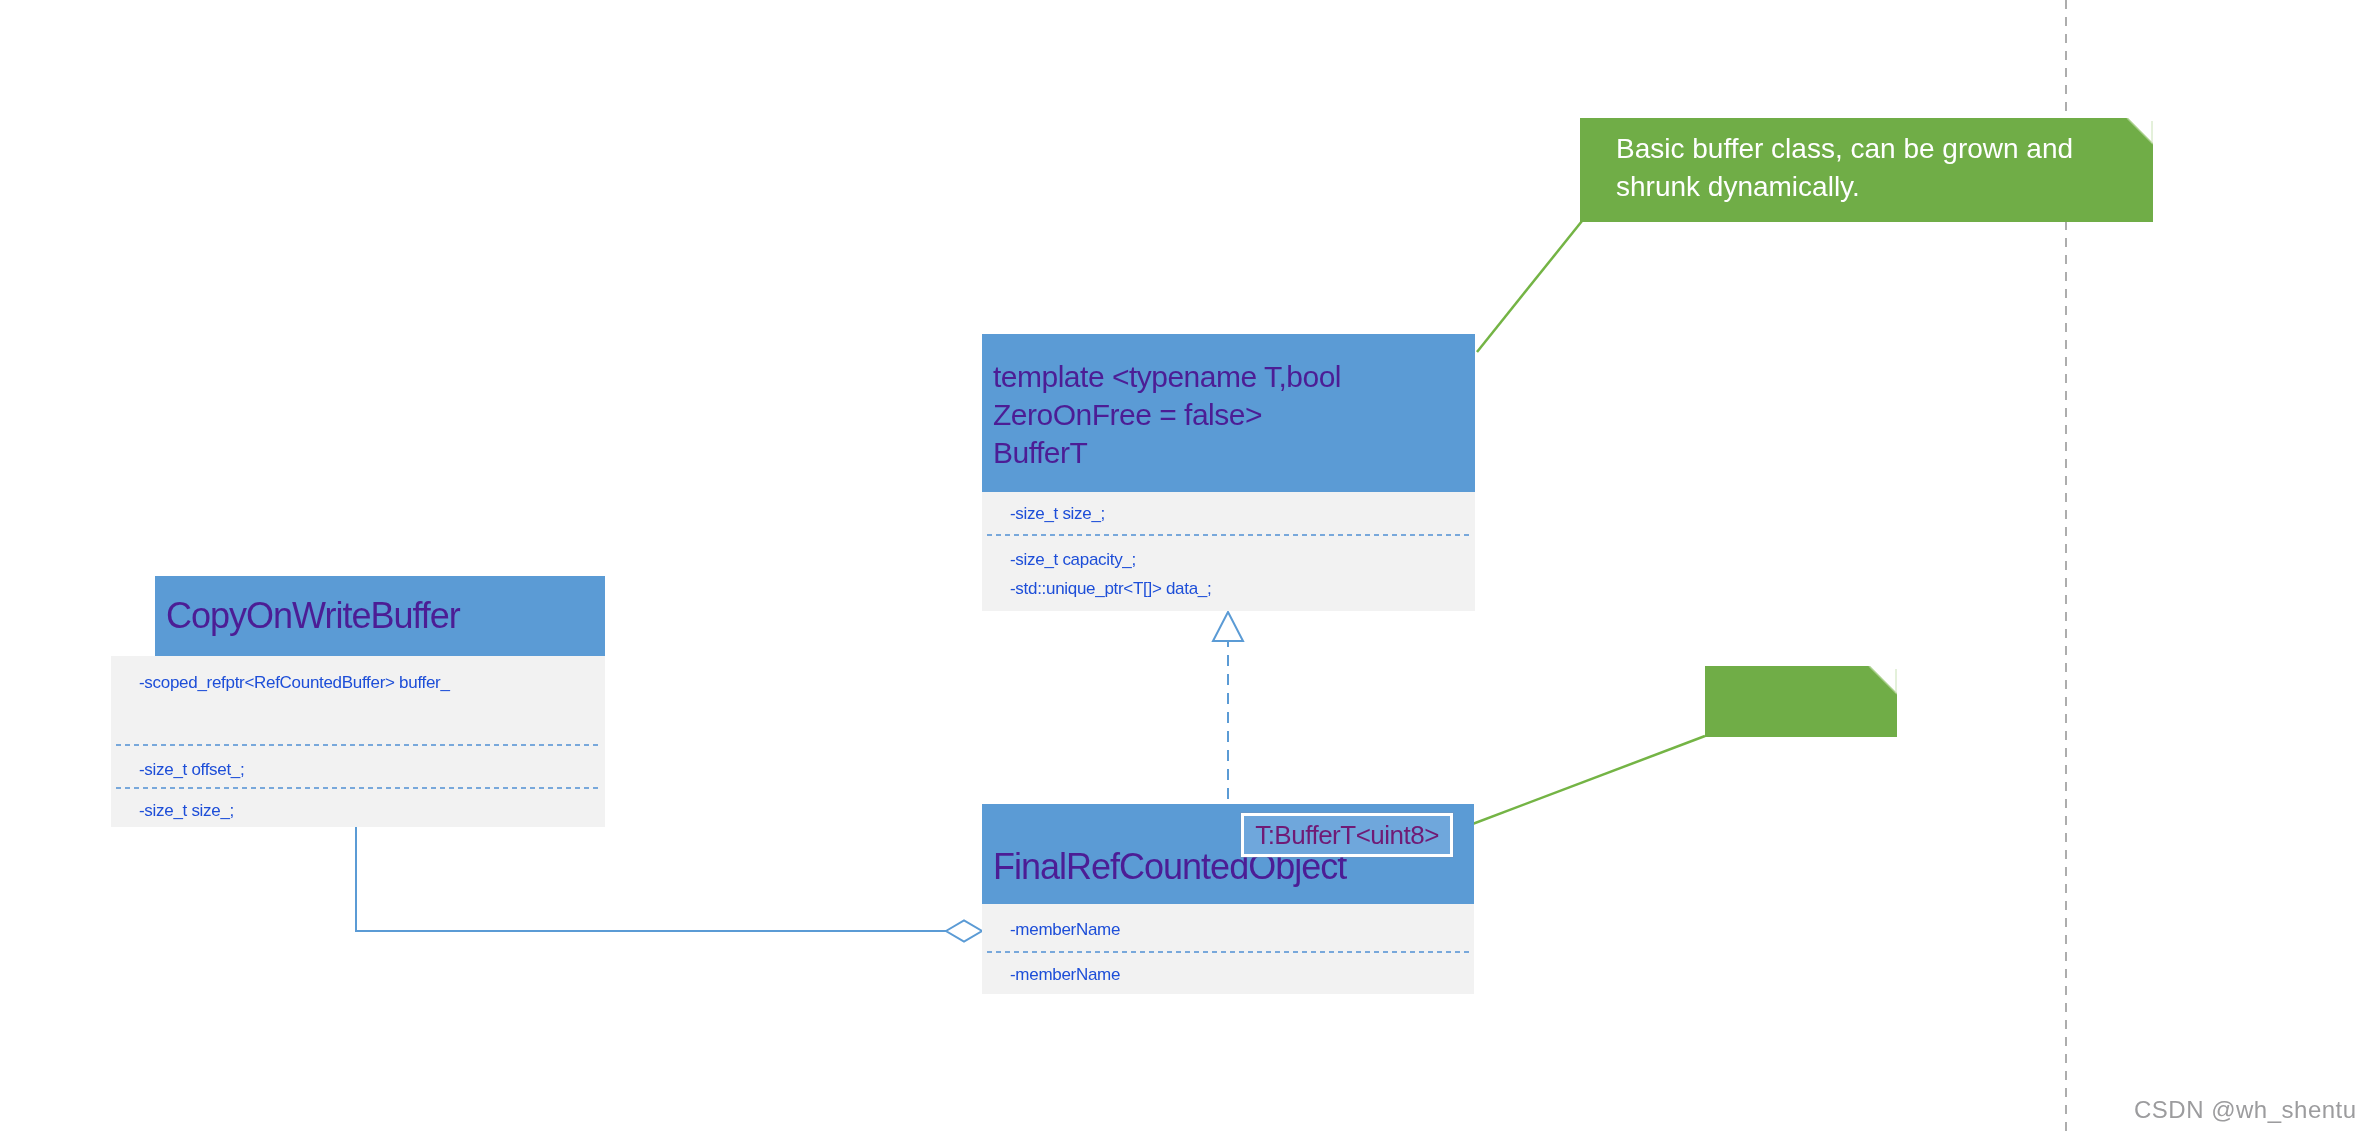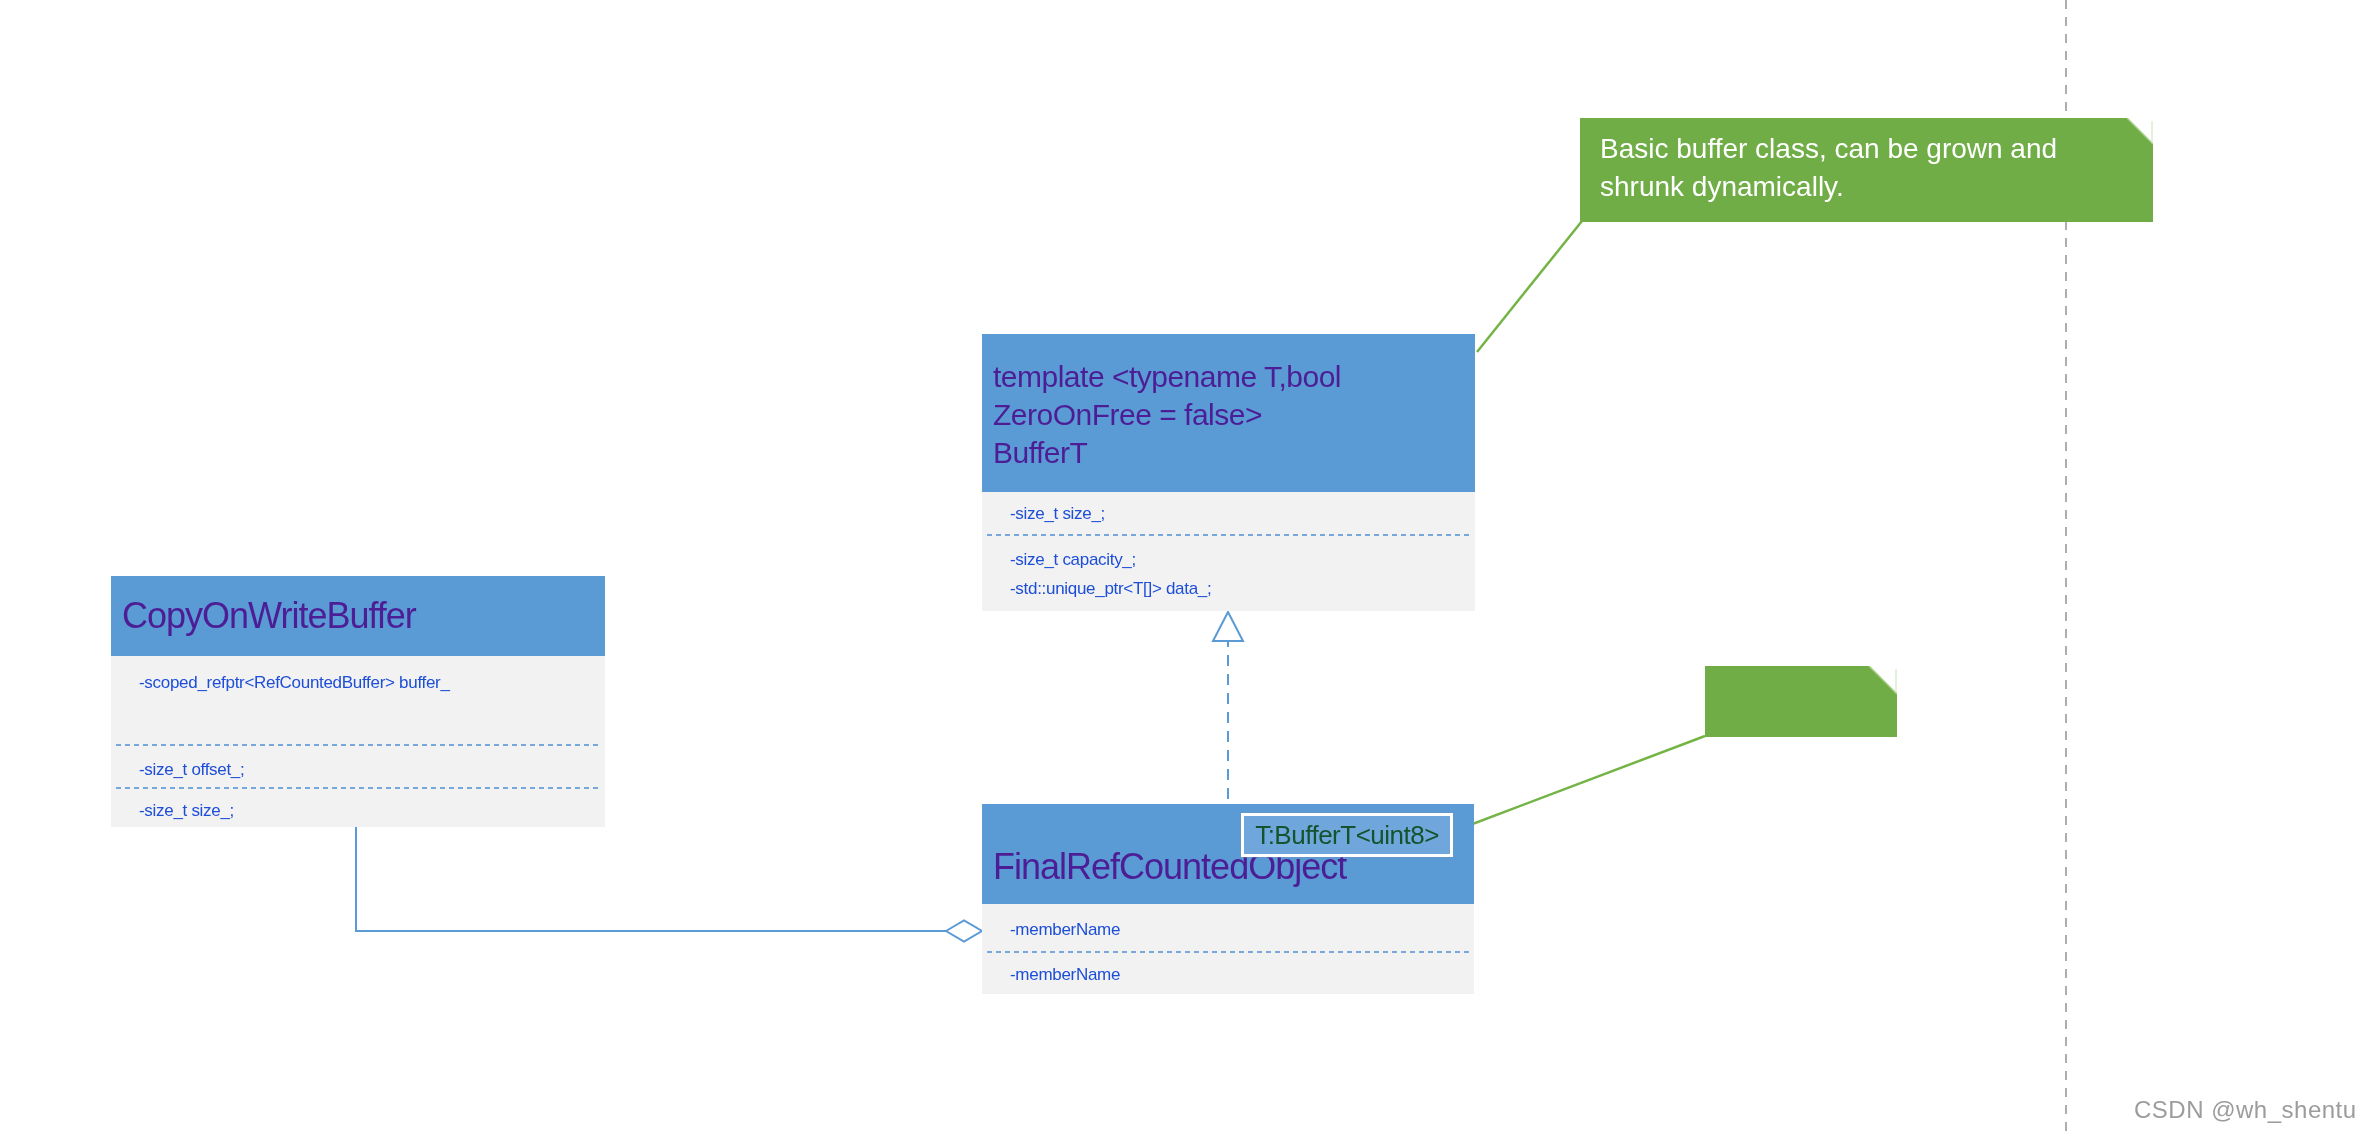--- a/index.html
+++ b/index.html
@@ -35,32 +35,32 @@
     background:repeating-linear-gradient(90deg,#78A8DB 0 5px,transparent 5px 9px);
   }
 
   
   .tmpl-label{
     position:absolute; z-index:4;
     left:1241px; top:813px; width:212px; height:44px;
     background:#6FA7DC; border:3px solid #ffffff; box-sizing:border-box;
     box-shadow:0 0 0 1px rgba(110,145,185,.45);
     display:flex; align-items:center; justify-content:center;
-    color:#14532d; font-size:26px; letter-spacing:-0.5px; white-space:nowrap;
+    color:#701a75; font-size:26px; letter-spacing:-0.5px; white-space:nowrap;
   }
 
   
   .note{position:absolute; z-index:3;}
   .note svg.note-bg{position:absolute;left:0;top:0;}
   .note .note-text{
     position:relative; color:#ffffff; z-index:1;
   }
   .note1{left:1580px; top:118px; width:573px; height:104px;}
   .note1 .note-text{
-    padding:12px 24px 0 20px; font-size:28px; line-height:38px;
+    padding:12px 24px 0 36px; font-size:28px; line-height:38px;
   }
   .note2{left:1705px; top:666px; width:192px; height:71px;}
   .note2 .note-text{
     padding:16px 0 0 12px; font-size:34px; line-height:40px;
     font-family:"Liberation Serif","DejaVu Serif",serif;
   }
 
   .watermark{
     position:absolute; left:2134px; top:1096px; z-index:5;
     color:#9C9C9E; font-size:24px; letter-spacing:0.5px; white-space:nowrap;
@@ -80,21 +80,21 @@
     <line x1="1705" y1="736" x2="1462" y2="828" stroke="#74B445" stroke-width="2.5"></line>
 
     <polyline points="356,827 356,931 946,931" fill="none" stroke="#5B9BD5" stroke-width="2"></polyline>
     <polygon points="946,931 964,920.5 982,931 964,941.5" fill="#ffffff" stroke="#5B9BD5" stroke-width="2"></polygon>
 
     <line x1="1228" y1="837" x2="1228" y2="642" stroke="#5B9BD5" stroke-width="2" stroke-dasharray="11 8"></line>
     <polygon points="1228,612 1213,641 1243,641" fill="#ffffff" stroke="#5B9BD5" stroke-width="2"></polygon>
   </svg>
 
   <div class="cls" style="left:111px; top:576px; width:494px;">
-    <div class="cls-header" style="height:80px;">
+    <div class="cls-header" style="height:80px;margin-left:44px;">
       <div class="cls-title">CopyOnWriteBuffer</div>
     </div>
     <div class="cls-body">
       <div class="member-row" style="height:88px; padding-top:8px; line-height:37px;">-scoped_refptr&lt;RefCountedBuffer&gt; buffer_</div>
       <div class="sep"></div>
       <div class="member-row" style="height:41px; padding-top:6px;">-size_t offset_;</div>
       <div class="sep"></div>
       <div class="member-row" style="height:38px; padding-top:4px;">-size_t size_;</div>
     </div>
   </div>

